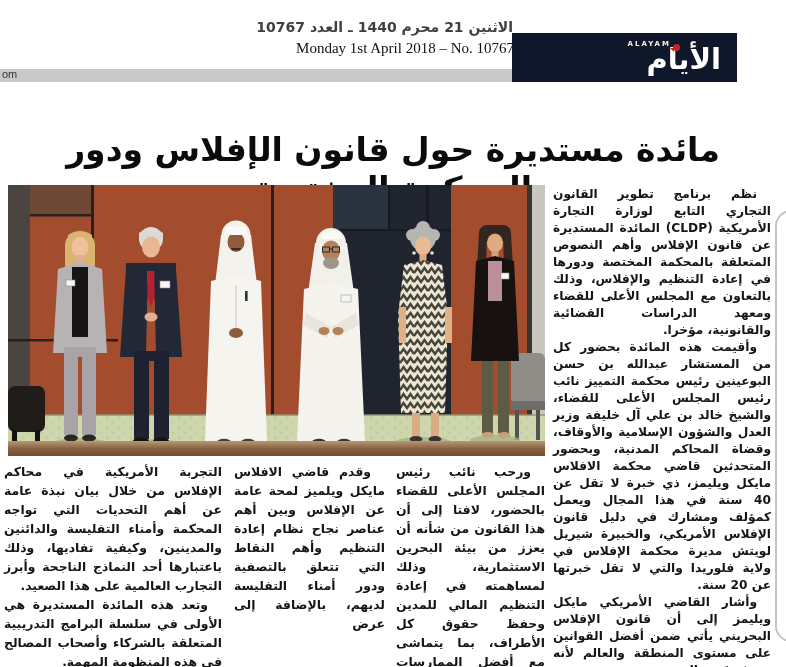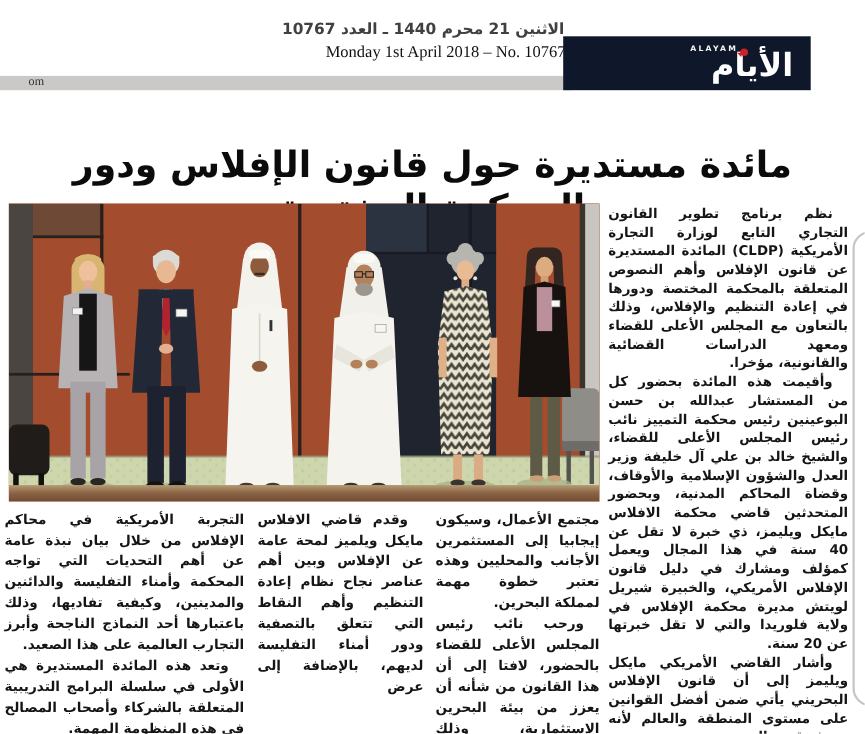--- a/index.html
+++ b/index.html
@@ -3,21 +3,21 @@
 <meta charset="utf-8">
 <style>
   html,body{margin:0;padding:0;}
   body{
     width:786px;height:667px;position:relative;overflow:hidden;
     background:#ffffff;font-family:"DejaVu Sans",sans-serif;color:#111;
   }
   
   .top-gray-strip{position:absolute;left:0;top:69px;width:520px;height:13px;background:#cac9c7;}
   .url-fragment{position:absolute;left:2px;top:68px;font-size:11px;color:#333;
-    font-family:Liberation Serif, serif;margin-left:24px;}
+    font-family:Liberation Sans, sans-serif;}
   .date-ar{position:absolute;right:273px;top:19px;font-size:14px;font-weight:bold;
     direction:rtl;color:#404040;}
   .date-en{position:absolute;right:272px;top:40px;font-size:15px;color:#111;
     font-family:"Liberation Serif",serif;}
   .logo-banner{position:absolute;left:512px;top:33px;width:225px;height:49px;background:#0f172a;}
   .logo-latin{position:absolute;right:66px;top:7px;font-size:7px;letter-spacing:2px;
     color:#f4f4f2;font-weight:bold;}
   .logo-ar{position:absolute;right:16px;top:6px;font-size:29px;font-weight:bold;color:#ffffff;
     direction:rtl;line-height:40px;}
   .logo-dot{position:absolute;right:57px;top:11px;width:7px;height:7px;border-radius:50%;
@@ -219,21 +219,20 @@
 </svg>
 </div>
 
 <div class="col col-main">
   <p class="ind">نظم برنامج تطوير القانون التجاري التابع لوزارة التجارة الأمريكية (CLDP) المائدة المستديرة عن قانون الإفلاس وأهم النصوص المتعلقة بالمحكمة المختصة ودورها في إعادة التنظيم والإفلاس، وذلك بالتعاون مع المجلس الأعلى للقضاء ومعهد الدراسات القضائية والقانونية، مؤخرا.</p>
   <p class="ind">وأقيمت هذه المائدة بحضور كل من المستشار عبدالله بن حسن البوعينين رئيس محكمة التمييز نائب رئيس المجلس الأعلى للقضاء، والشيخ خالد بن علي آل خليفة وزير العدل والشؤون الإسلامية والأوقاف، وقضاة المحاكم المدنية، وبحضور المتحدثين قاضي محكمة الافلاس مايكل ويليمز، ذي خبرة لا تقل عن 40 سنة في هذا المجال ويعمل كمؤلف ومشارك في دليل قانون الإفلاس الأمريكي، والخبيرة شيريل لويتش مديرة محكمة الإفلاس في ولاية فلوريدا والتي لا تقل خبرتها عن 20 سنة.</p>
   <p class="ind">وأشار القاضي الأمريكي مايكل ويليمز إلى أن قانون الإفلاس البحريني يأتي ضمن أفضل القوانين على مستوى المنطقة والعالم لأنه يضيف قيمة إلى</p>
 </div>
 
 <div class="col col-c">
-  <p>مجتمع الأعمال، وسيكون إيجابيا إلى المستثمرين الأجانب والمحليين وهذه تعتبر خطوة مهمة لمملكة البحرين.</p>
   <p class="ind">ورحب نائب رئيس المجلس الأعلى للقضاء بالحضور، لافتا إلى أن هذا القانون من شأنه أن يعزز من بيئة البحرين الاستثمارية، وذلك لمساهمته في إعادة التنظيم المالي للمدين وحفظ حقوق كل الأطراف، بما يتماشى مع أفضل الممارسات الدولية، بغرض كسب ثقة</p>
 </div>
 
 <div class="col col-b">
   <p class="ind">وقدم قاضي الافلاس مايكل ويلميز لمحة عامة عن الإفلاس وبين أهم عناصر نجاح نظام إعادة التنظيم وأهم النقاط التي تتعلق بالتصفية ودور أمناء التفليسة لديهم، بالإضافة إلى عرض</p>
 </div>
 
 <div class="col col-a">
   <p>التجربة الأمريكية في محاكم الإفلاس من خلال بيان نبذة عامة عن أهم التحديات التي تواجه المحكمة وأمناء التفليسة والدائنين والمدينين، وكيفية تفاديها، وذلك باعتبارها أحد النماذج الناجحة وأبرز التجارب العالمية على هذا الصعيد.</p>
   <p class="ind">وتعد هذه المائدة المستديرة هي الأولى في سلسلة البرامج التدريبية المتعلقة بالشركاء وأصحاب المصالح في هذه المنظومة المهمة.</p>

